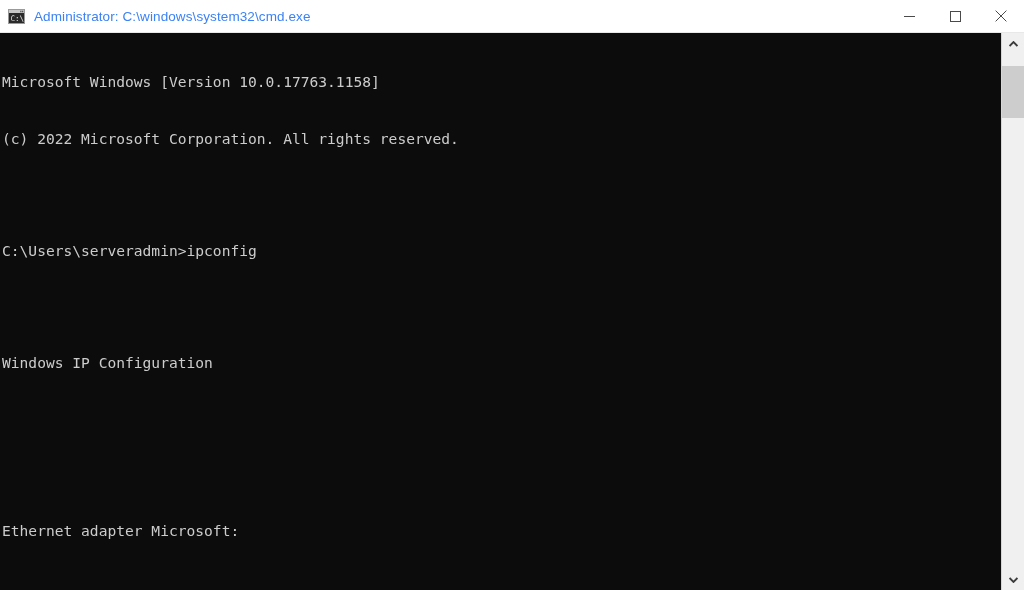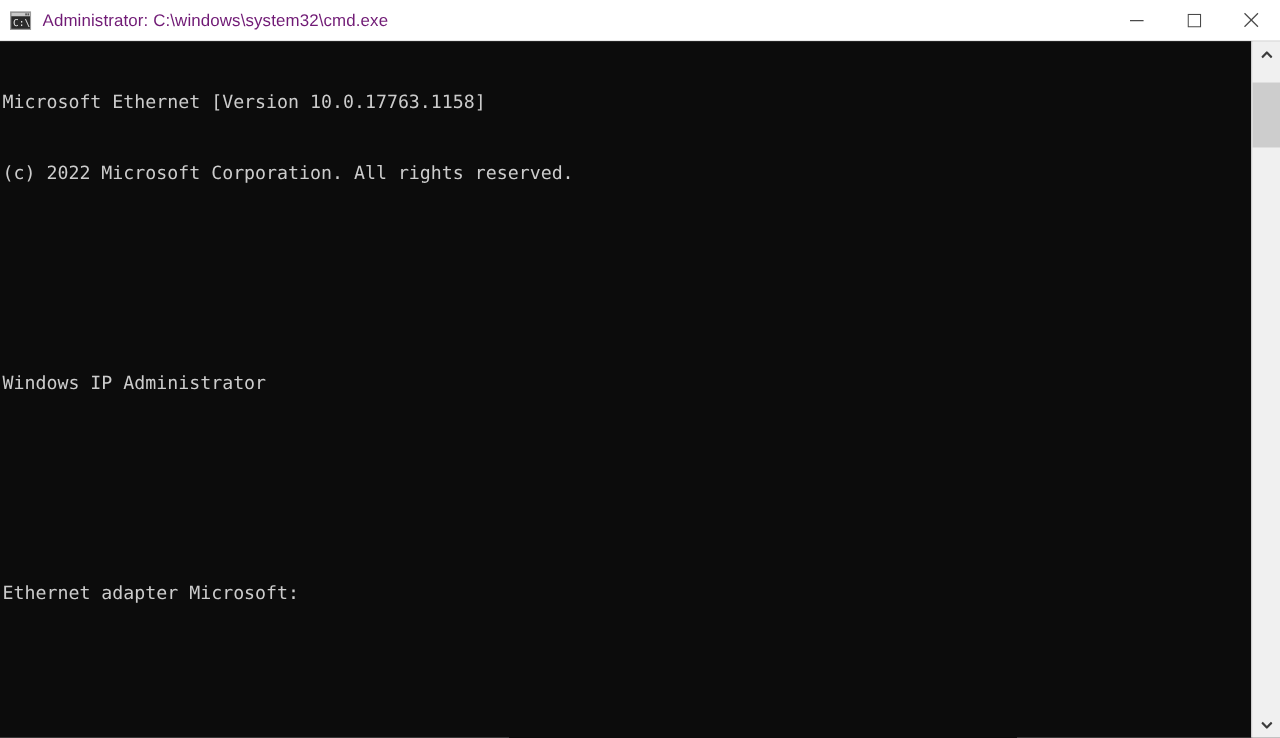--- a/index.html
+++ b/index.html
@@ -42,21 +42,21 @@
   }
   #app-icon {
     width: 17px;
     height: 15px;
     flex: 0 0 auto;
     position: relative;
     margin-right: 9px;
   }
   #title-text {
     font-size: 13.5px;
-    color: #701a75;
+    color: #3b82f6;
     letter-spacing: 0.1px;
     white-space: nowrap;
     overflow: hidden;
     text-overflow: ellipsis;
     font-family: "Liberation Sans", sans-serif;
   }
   #title-buttons {
     display: flex;
     flex: 0 0 auto;
     height: 32px;
@@ -163,25 +163,26 @@
           <line x1="0.6" y1="0.6" x2="11.4" y2="11.4" stroke="#4a4a4a" stroke-width="1"></line>
           <line x1="11.4" y1="0.6" x2="0.6" y2="11.4" stroke="#4a4a4a" stroke-width="1"></line>
         </svg>
       </button>
     </div>
   </div>
 
   <div id="console-area">
 
     <div id="console-text">
-      <div class="cline">Microsoft Ethernet [Version 10.0.17763.1158]</div>
+      <div class="cline">Microsoft Windows [Version 10.0.17763.1158]</div>
       <div class="cline">(c) 2022 Microsoft Corporation. All rights reserved.</div>
       <div class="cline"></div>
-      <div class="cline"></div>
-      <div class="cline">Windows IP Administrator</div>
+      <div class="cline">C:\Users\serveradmin&gt;ipconfig</div>
+      <div class="cline"></div>
+      <div class="cline">Windows IP Configuration</div>
       <div class="cline"></div>
       <div class="cline"></div>
       <div class="cline">Ethernet adapter Microsoft:</div>
       <div class="cline"></div>
       
       
       
       
       
       

